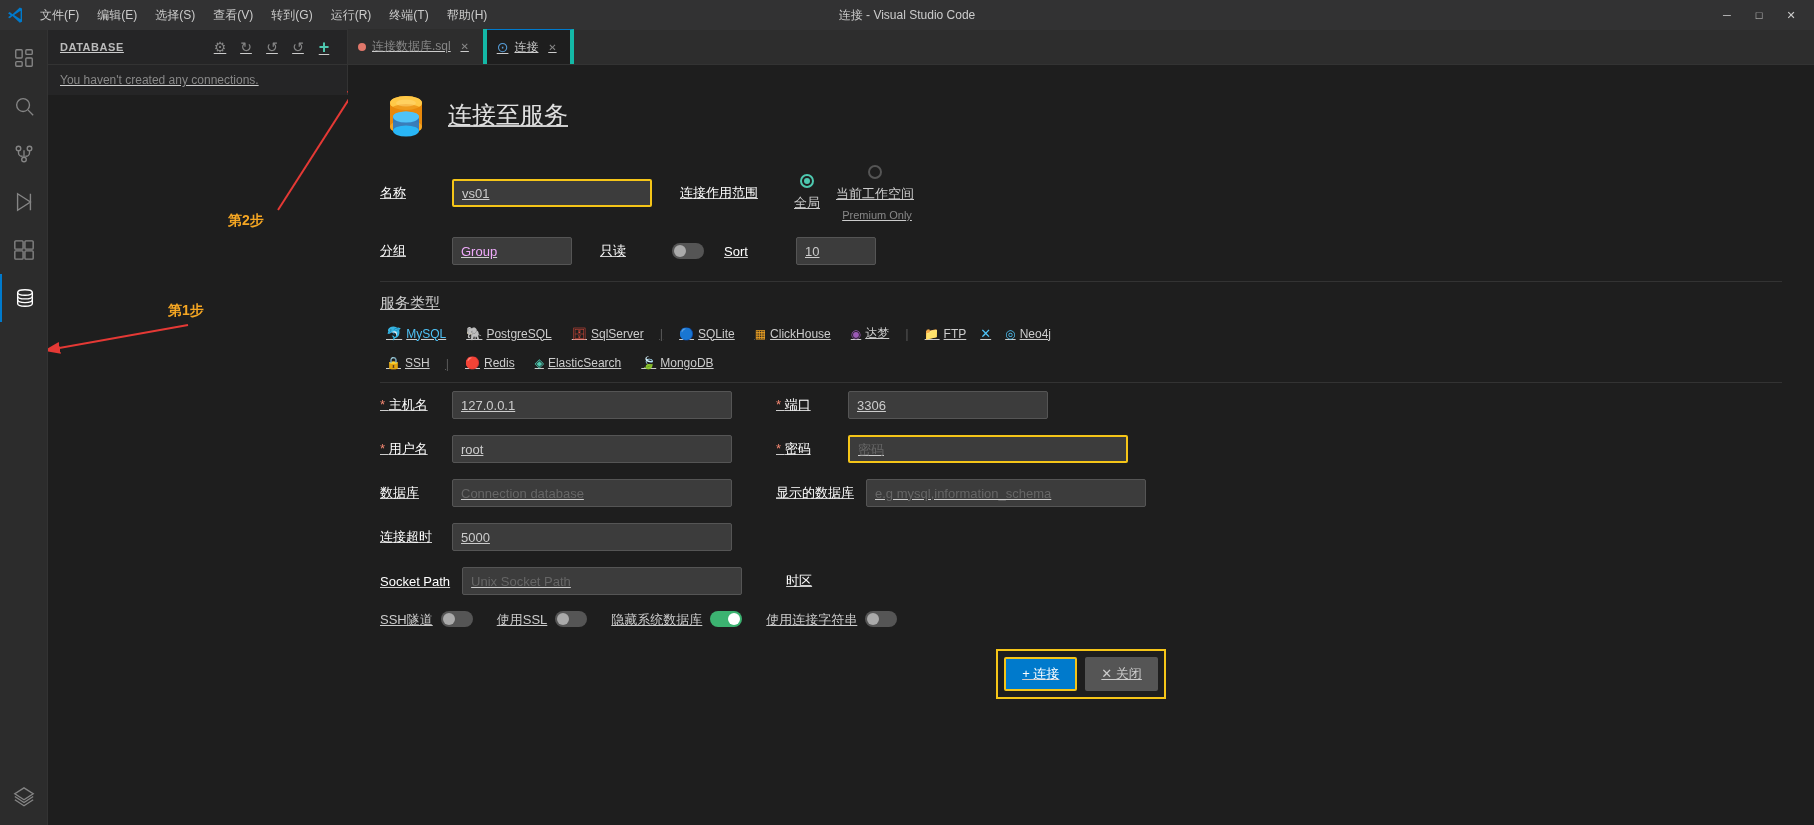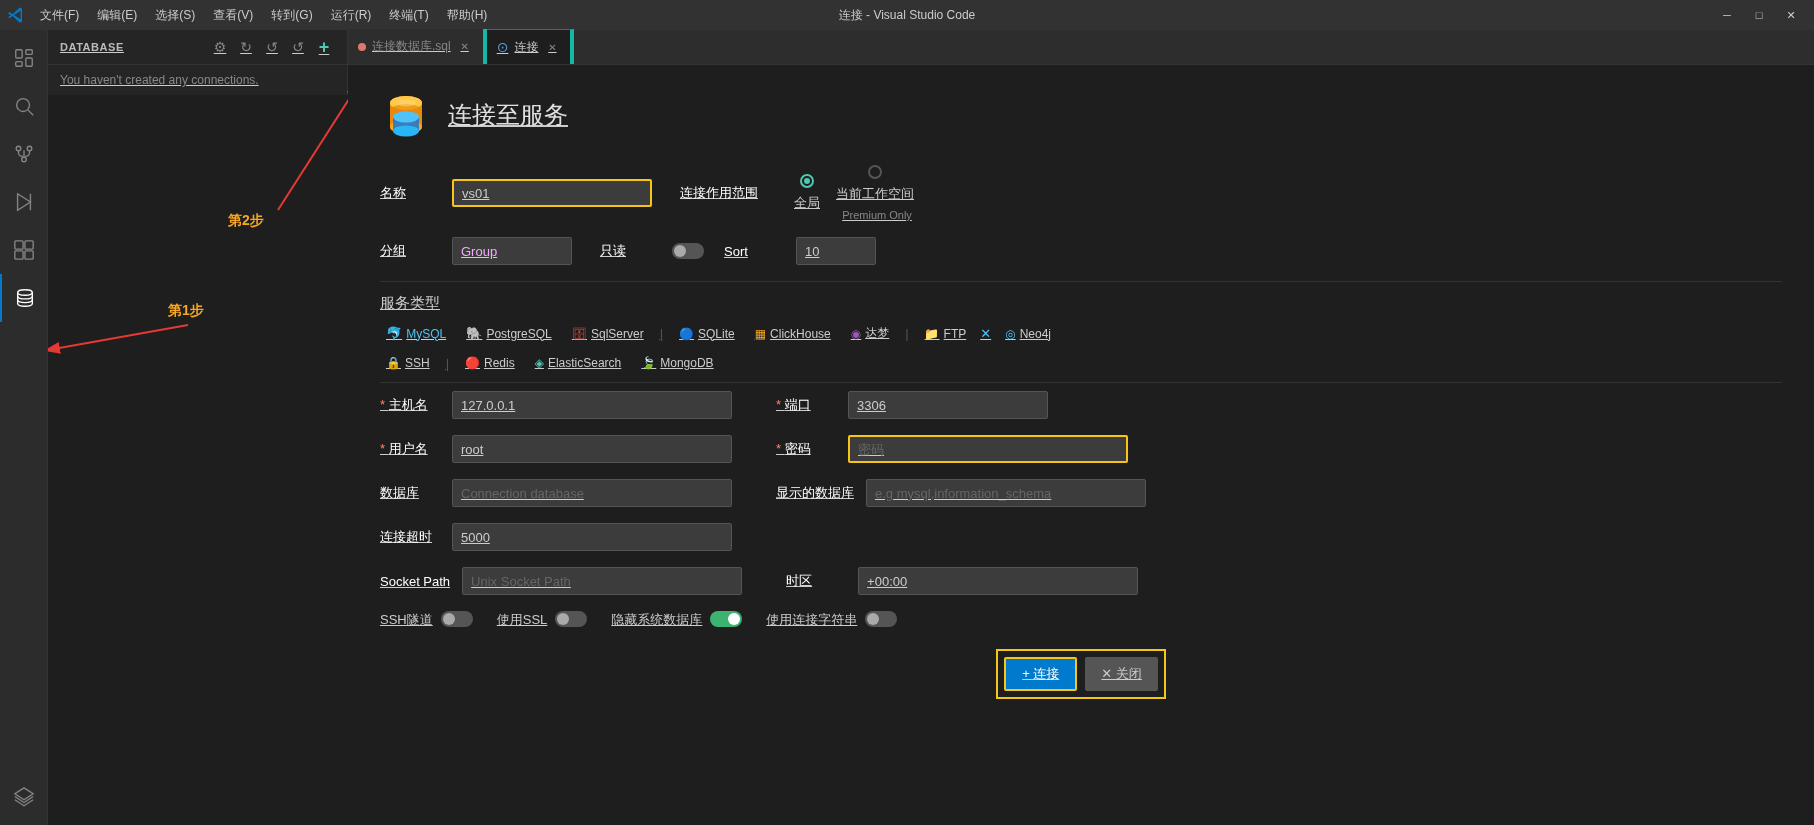--- a/index.html
+++ b/index.html
@@ -617,21 +617,20 @@
 
       <div class="form-row">
         <span class="form-label">连接超时</span>
         <input class="form-input timeout-field" type="text" value="5000" style="">
       </div>
 
       <div class="form-row">
         <span class="form-label">Socket Path</span>
         <input class="form-input socket-field" type="text" placeholder="Unix Socket Path" style="">
         <span class="form-label" style="margin-left:32px;">时区</span>
-        <input class="form-input timezone-field" type="text" value="+00:00" style="">
       </div>
 
       <div class="tunnel-row">
         <div class="tunnel-item">
           <span>SSH隧道</span>
           <div class="toggle"></div>
         </div>
         <div class="tunnel-item">
           <span>使用SSL</span>
           <div class="toggle"></div>

